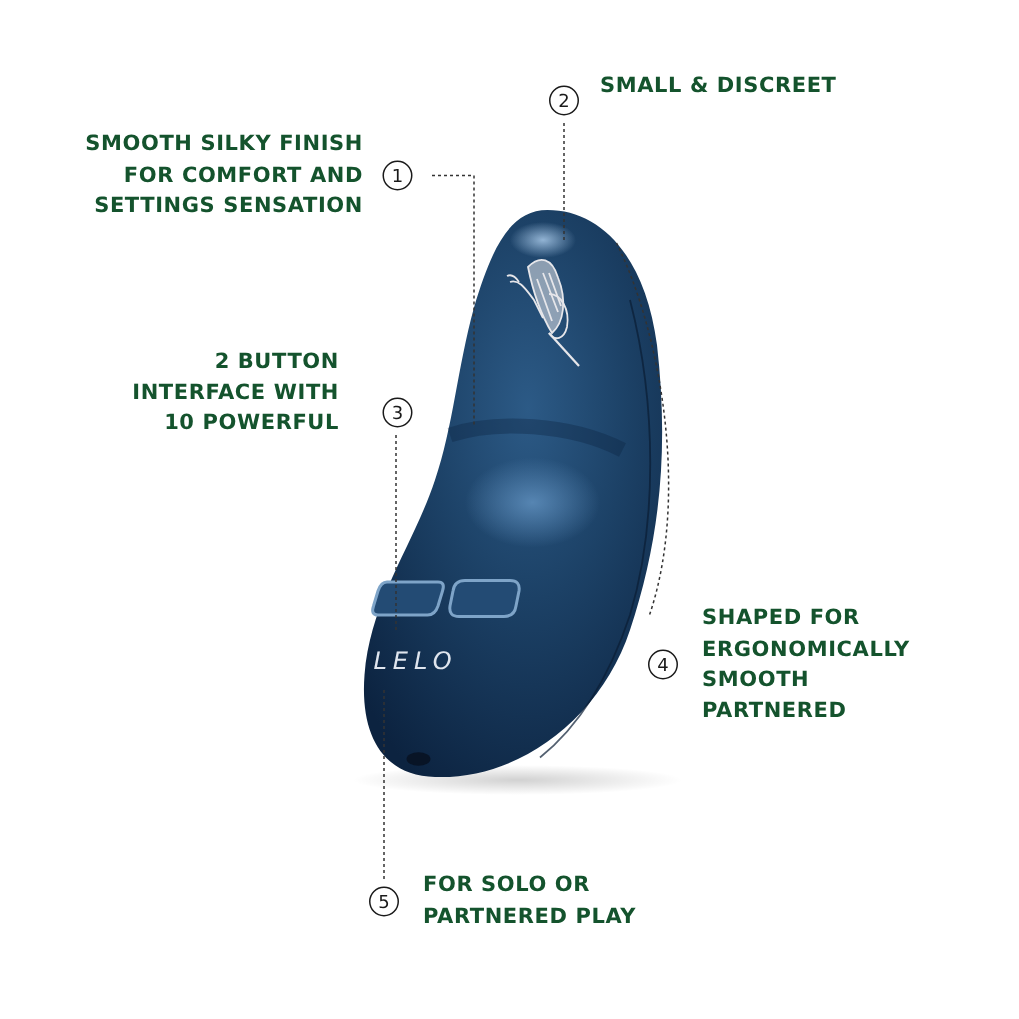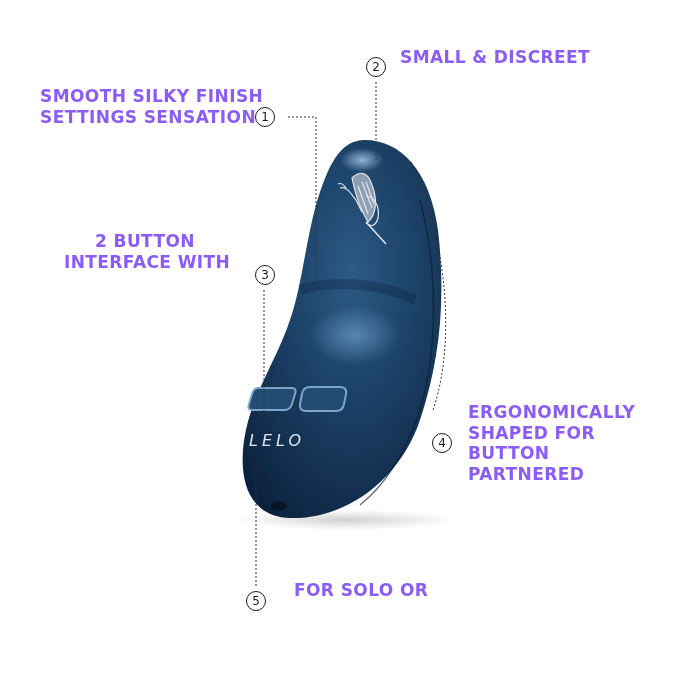--- a/index.html
+++ b/index.html
@@ -1,22 +1,22 @@
 <!DOCTYPE html>
 <html><head>
   <meta charset="utf-8">
   <style>
     html, body { margin: 0; padding: 0; background: #ffffff; }
     body { width: 679px; height: 679px; position: relative; overflow: hidden;
       font-family: "Liberation Sans", sans-serif; }
     .canvas { position: absolute; left: 0; top: 0; width: 679px; height: 679px; }
     .label { position: absolute; font-family: "DejaVu Sans", "Liberation Sans", sans-serif;
-      font-weight: bold; font-size: 17px; line-height: 20.5px; color: #8b5cf6;
+      font-weight: bold; font-size: 14px; line-height: 20.5px; color: #14532d;
       letter-spacing: 0.4px; white-space: nowrap; }
-    .label.right { text-align: center; }
+    .label.right { text-align: right; }
     .label.left { text-align: left; }
     .label span { display: block; }
     .badge { position: absolute; width: 20px; height: 20px; border: 1.6px solid #1a1a1a;
       border-radius: 50%; box-sizing: border-box; display: flex; align-items: center;
       justify-content: center; font-family: "DejaVu Sans", sans-serif; font-size: 12px;
       color: #1a1a1a; background: #fff; }
     svg.art { position: absolute; left: 0; top: 0; }
   </style>
 </head>
 <body>
@@ -83,41 +83,44 @@
       <path d="M 288 117 L 316 117 L 316 285"></path>
       <path d="M 376 82 L 376 162"></path>
       <path d="M 264 290 L 264 420"></path>
       <path d="M 411 162 C 440 220, 460 330, 433 410"></path>
       <path d="M 256 460 L 256 588"></path>
     </g>
   </svg>
 
   <div class="label right" style="left:40px; top:86px; width:202px;">
     <span>SMOOTH SILKY FINISH</span>
+    <span>FOR COMFORT AND</span>
     <span>SETTINGS SENSATION</span>
   </div>
   <div class="badge" style="left:255px; top:107px;">1</div>
 
   <div class="badge" style="left:366px; top:57px;">2</div>
   <div class="label left" style="left:400px; top:47px;">
     <span>SMALL &amp; DISCREET</span>
   </div>
 
   <div class="label right" style="left:64px; top:231px; width:162px;">
     <span>2 BUTTON</span>
     <span>INTERFACE WITH</span>
+    <span>10 POWERFUL</span>
   </div>
   <div class="badge" style="left:255px; top:265px;">3</div>
 
   <div class="badge" style="left:432px; top:433px;">4</div>
   <div class="label left" style="left:468px; top:402px;">
+    <span>SHAPED FOR</span>
     <span>ERGONOMICALLY</span>
-    <span>SHAPED FOR</span>
-    <span>BUTTON</span>
+    <span>SMOOTH</span>
     <span>PARTNERED</span>
   </div>
 
   <div class="badge" style="left:246px; top:591px;">5</div>
-  <div class="label left" style="left:282px; top:580px;margin-left:12px;">
+  <div class="label left" style="left:282px; top:580px;">
     <span>FOR SOLO OR</span>
+    <span>PARTNERED PLAY</span>
   </div>
 
 </div>
 
 </body></html>

